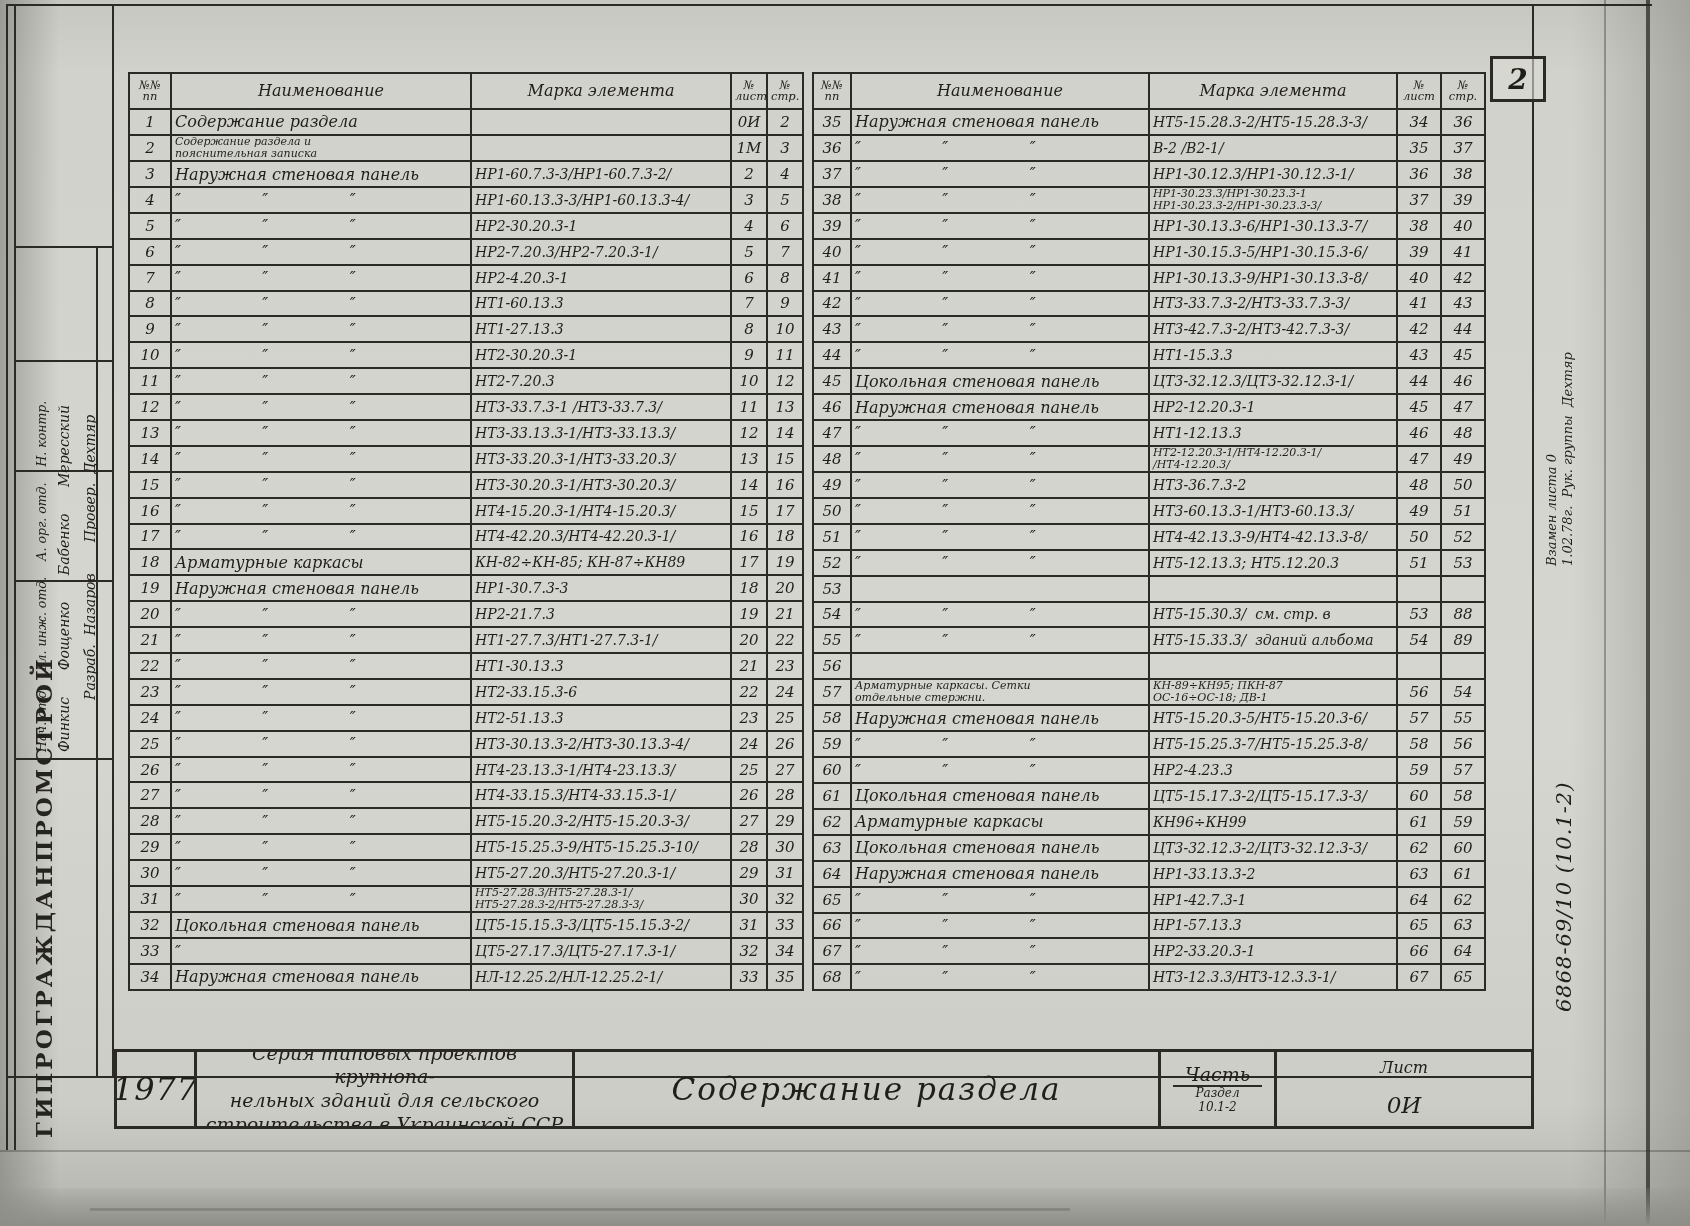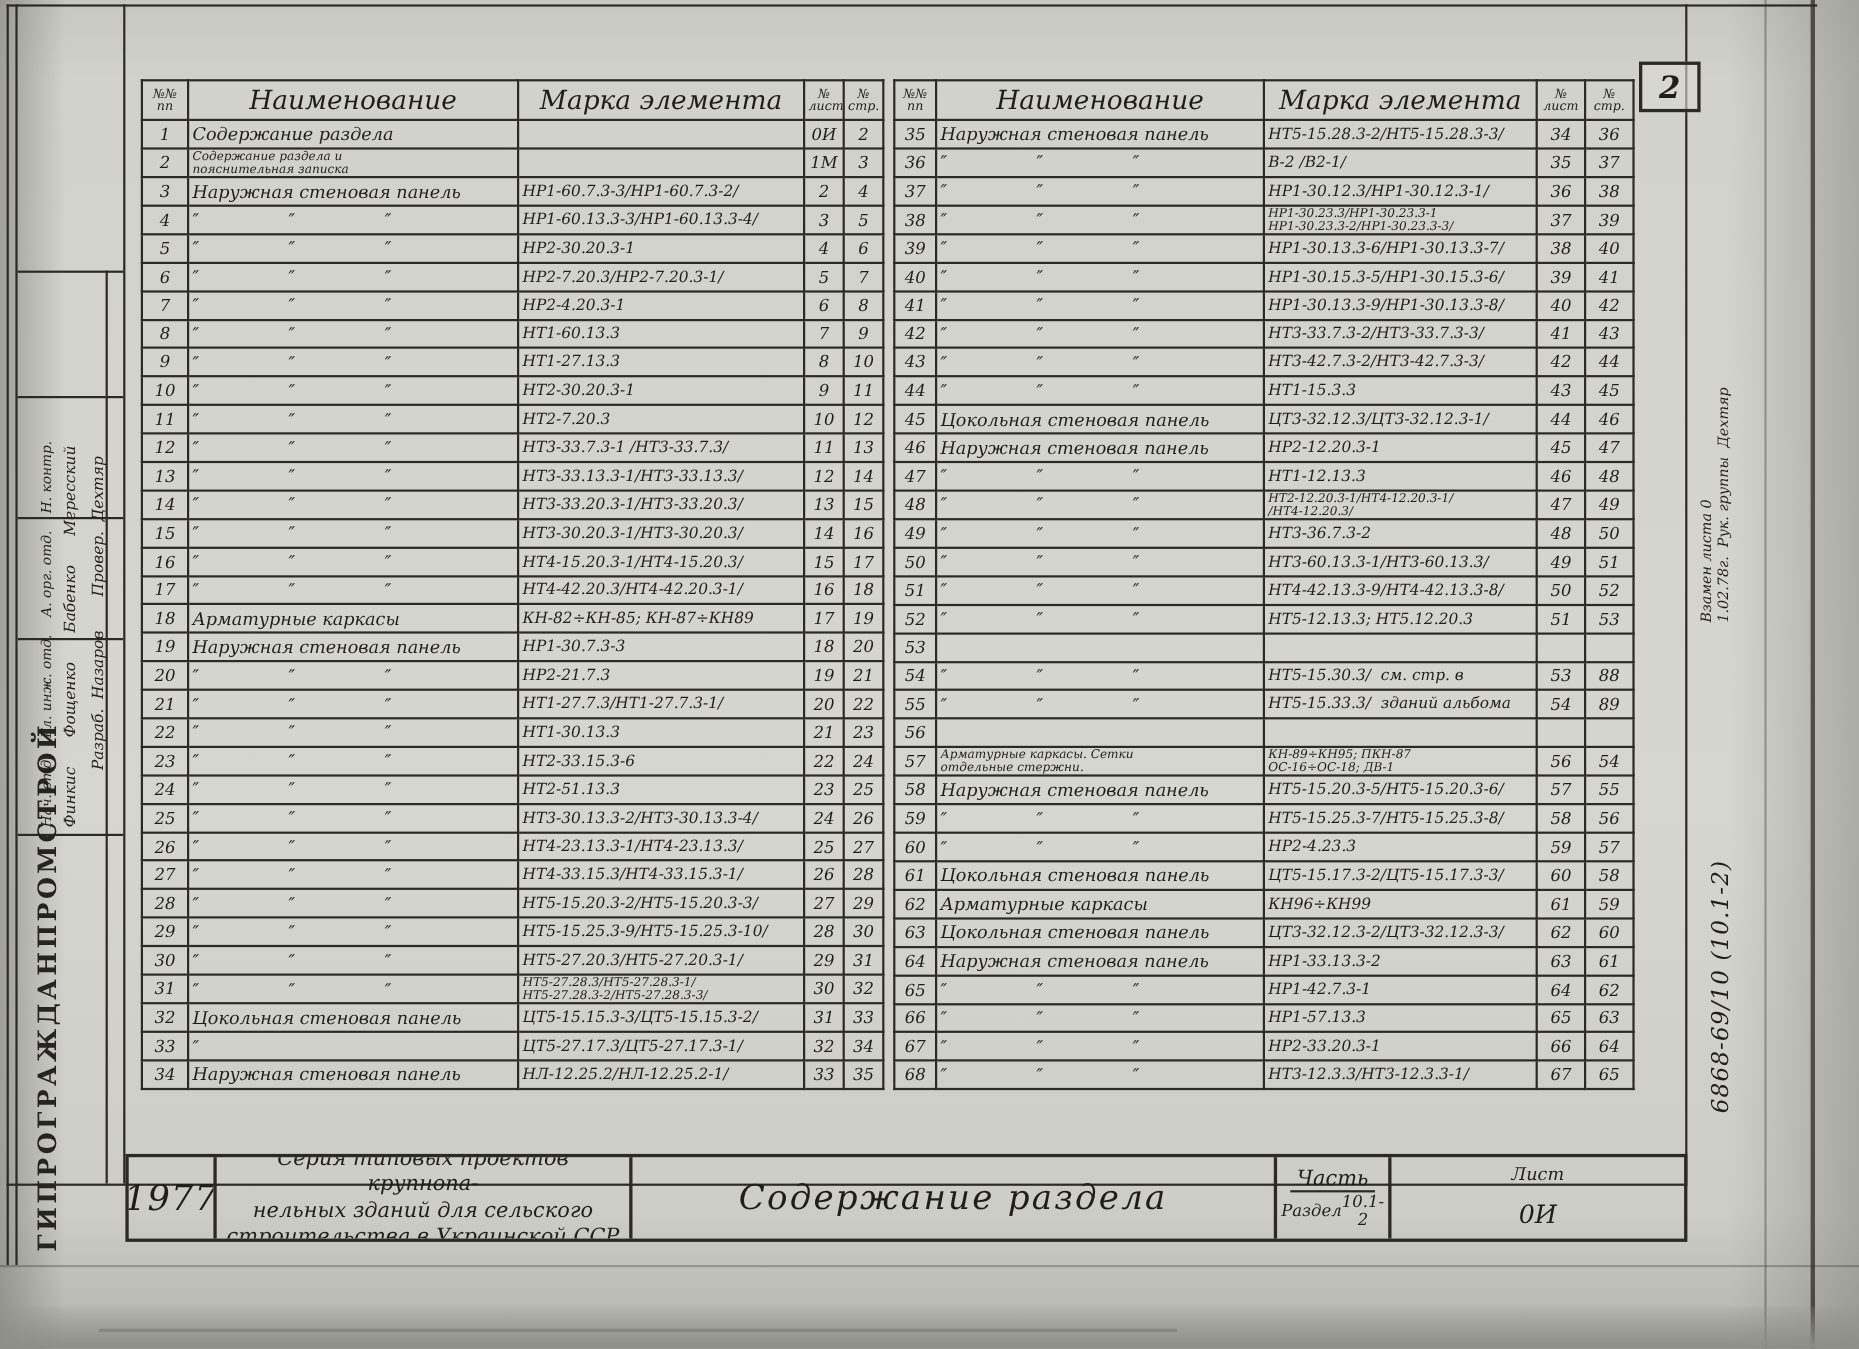--- a/index.html
+++ b/index.html
@@ -8,39 +8,39 @@
     position:relative;width:1690px;height:1226px;overflow:hidden;
     background:
       linear-gradient(90deg, rgba(110,110,104,.5) 0%, rgba(200,200,194,0) 3.5%, rgba(214,214,208,0) 55%, rgba(190,190,184,0) 93%, rgba(120,120,114,.45) 100%),
       linear-gradient(180deg,#c7c7c1 0%,#d2d2cc 6%,#d6d6d0 60%,#cccdc6 90%,#b3b3ad 100%);
     font-family:"DejaVu Serif",serif;font-style:italic;color:#201e19;
   }
   .line{position:absolute;background:#2c2a24}
   
   table.ctable{position:absolute;border-collapse:collapse;table-layout:fixed}
   .ctable th,.ctable td{border:2px solid #2c2a24;padding:0 3px;overflow:hidden;font-weight:normal;vertical-align:middle}
-  .ctable thead th{font-size:24px;text-align:center;height:36px;line-height:1.0;white-space:pre}
+  .ctable thead th{font-size:16px;text-align:center;height:36px;line-height:1.0;white-space:pre}
   .ctable thead th.small{font-size:11.5px}
   .ctable tbody tr{height:25.9px}
   .c-num{text-align:center;font-size:15px}
   .c-name{font-size:16px;white-space:pre;padding-left:10px}
   .c-mark{font-size:14px;white-space:pre;padding-left:4px}
   .c-sheet,.c-page{text-align:center;font-size:15px}
   td.multiline{font-size:11px;line-height:1.1}
   
   .title-block{position:absolute;left:114px;top:1049px;width:1420px;height:80px;display:flex;border:3px solid #2c2a24;background:transparent}
   .tb-cell{border-right:3px solid #2c2a24;display:flex;align-items:center;justify-content:center;text-align:center;overflow:hidden}
   .tb-cell:last-child{border-right:none}
   .tb-year{width:80px;font-size:32px;letter-spacing:1px}
   .tb-desc{width:378px;font-size:19px;line-height:1.25;white-space:pre-line;padding:2px}
   .tb-title{width:586px;font-size:31px;letter-spacing:2px}
   .tb-series{width:188px;font-size:29px;font-weight:bold;letter-spacing:2px}
-  .tb-part{width:104px;flex-direction:column;padding:12px}
+  .tb-part{width:116px;flex-direction:column;padding:12px}
   .tb-part .p-top{font-size:19px;flex:0 0 42%;display:flex;align-items:center;justify-content:center;width:100%}
-  .tb-part .p-bot{border-top:2px solid #2c2a24;flex:1;width:100%;display:flex;flex-direction:row;align-items:center;justify-content:center;font-size:15px;line-height:1.15}
+  .tb-part .p-bot{border-top:2px solid #2c2a24;flex:1;width:100%;display:flex;flex-direction:column;align-items:center;justify-content:center;font-size:12px;line-height:1.15}
   .tb-sheet{flex:1;flex-direction:column;padding:0}
   .tb-sheet .s-top{font-size:16px;flex:0 0 42%;display:flex;align-items:center;justify-content:center;width:100%}
   .tb-sheet .s-bot{flex:1;width:100%;display:flex;align-items:center;justify-content:center;font-size:23px}
   
   .rot{position:absolute;transform:rotate(-90deg);transform-origin:0 0;white-space:pre;line-height:1.2}
   .org-name{font-size:23px;font-weight:bold;letter-spacing:3px;font-style:normal;color:#262420}
   .stamp-small{font-size:12.5px}
   .stamp-names{font-size:14px}
   .right-note{font-size:13px}
   .doc-number{font-size:21px;letter-spacing:1px}

